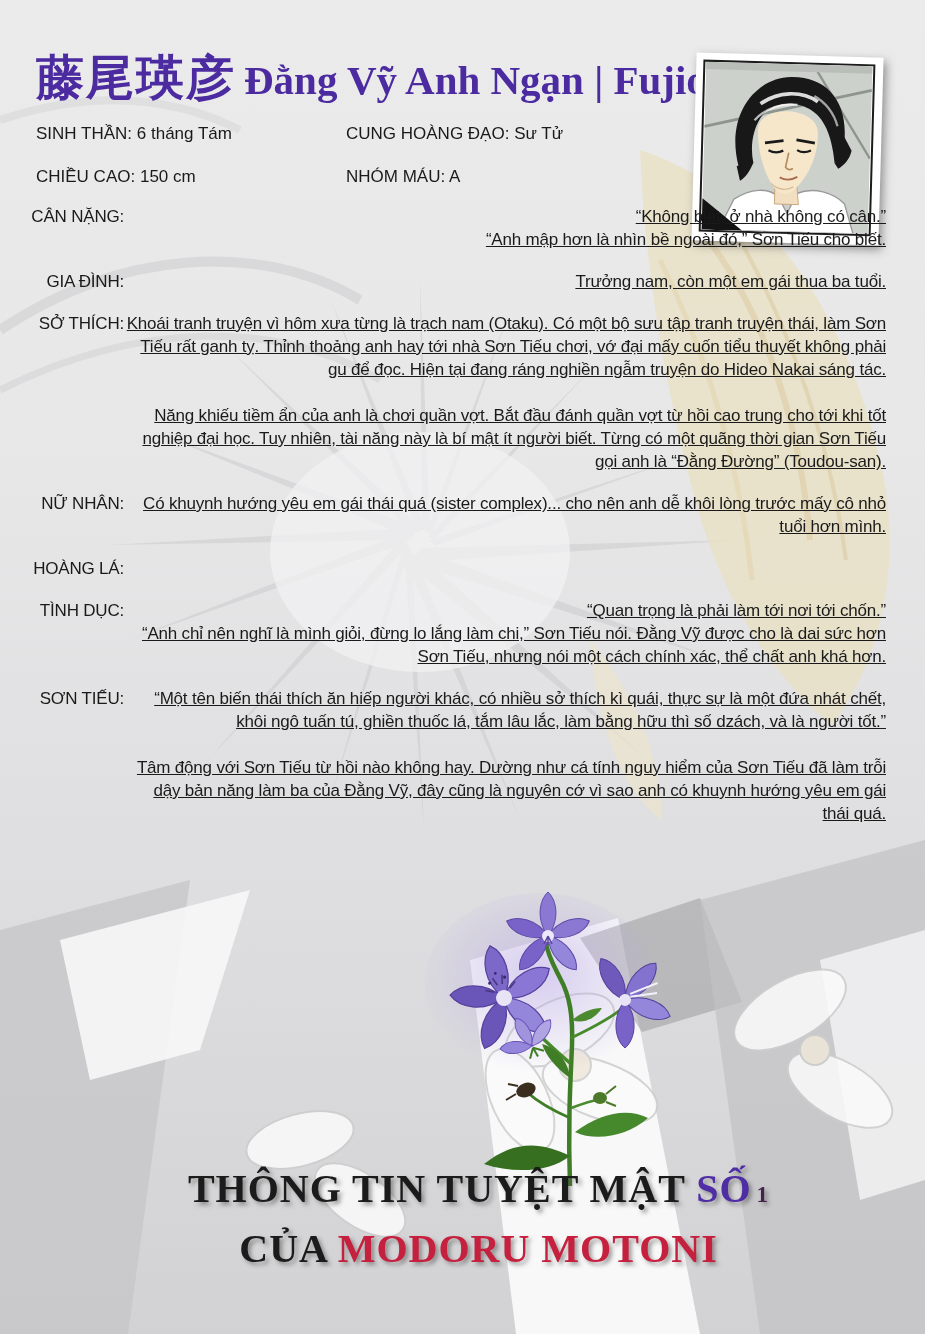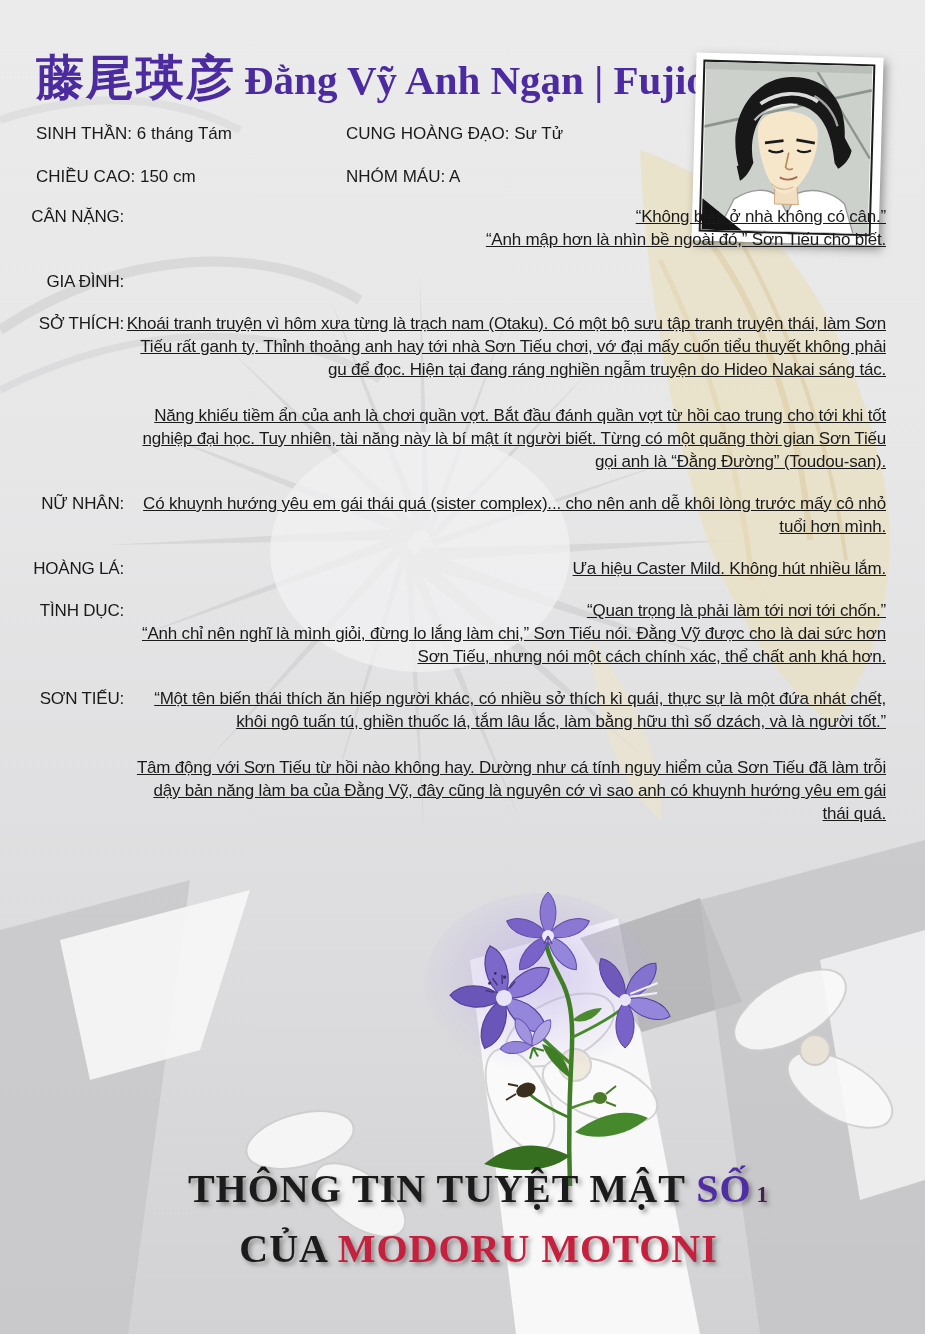--- a/index.html
+++ b/index.html
@@ -178,42 +178,42 @@
     <div class="section">
       <div class="label">CÂN NẶNG:</div>
       <div class="content">
         <p>“Không biết, ở nhà không có cân.”</p>
         <p>“Anh mập hơn là nhìn bề ngoài đó,” Sơn Tiếu cho biết.</p>
       </div>
     </div>
 
     <div class="section">
       <div class="label">GIA ĐÌNH:</div>
+      <div class="content">
+        <p>Trưởng nam, còn một em gái thua ba tuổi.</p>
+      </div>
     </div>
 
     <div class="section">
       <div class="label">SỞ THÍCH:</div>
       <div class="content">
         <p>Khoái tranh truyện vì hôm xưa từng là trạch nam (Otaku). Có một bộ sưu tập tranh truyện thái, làm Sơn Tiếu rất ganh tỵ. Thỉnh thoảng anh hay tới nhà Sơn Tiếu chơi, vớ đại mấy cuốn tiểu thuyết không phải gu để đọc. Hiện tại đang ráng nghiền ngẫm truyện do Hideo Nakai sáng tác.</p>
         <p class="gap">Năng khiếu tiềm ẩn của anh là chơi quần vợt. Bắt đầu đánh quần vợt từ hồi cao trung cho tới khi tốt nghiệp đại học. Tuy nhiên, tài năng này là bí mật ít người biết. Từng có một quãng thời gian Sơn Tiếu gọi anh là “Đằng Đường” (Toudou-san).</p>
       </div>
     </div>
 
     <div class="section">
       <div class="label">NỮ NHÂN:</div>
       <div class="content">
         <p>Có khuynh hướng yêu em gái thái quá (sister complex)... cho nên anh dễ khôi lòng trước mấy cô nhỏ tuổi hơn mình.</p>
       </div>
     </div>
 
     <div class="section">
       <div class="label">HOÀNG LÁ:</div>
-      <div class="content">
-        <p>Ưa hiệu Caster Mild. Không hút nhiều lắm.</p>
-      </div>
     </div>
 
     <div class="section">
       <div class="label">TÌNH DỤC:</div>
       <div class="content">
         <p>“Quan trọng là phải làm tới nơi tới chốn.”</p>
         <p>“Anh chỉ nên nghĩ là mình giỏi, đừng lo lắng làm chi,” Sơn Tiếu nói. Đằng Vỹ được cho là dai sức hơn Sơn Tiếu, nhưng nói một cách chính xác, thể chất anh khá hơn.</p>
       </div>
     </div>
 

